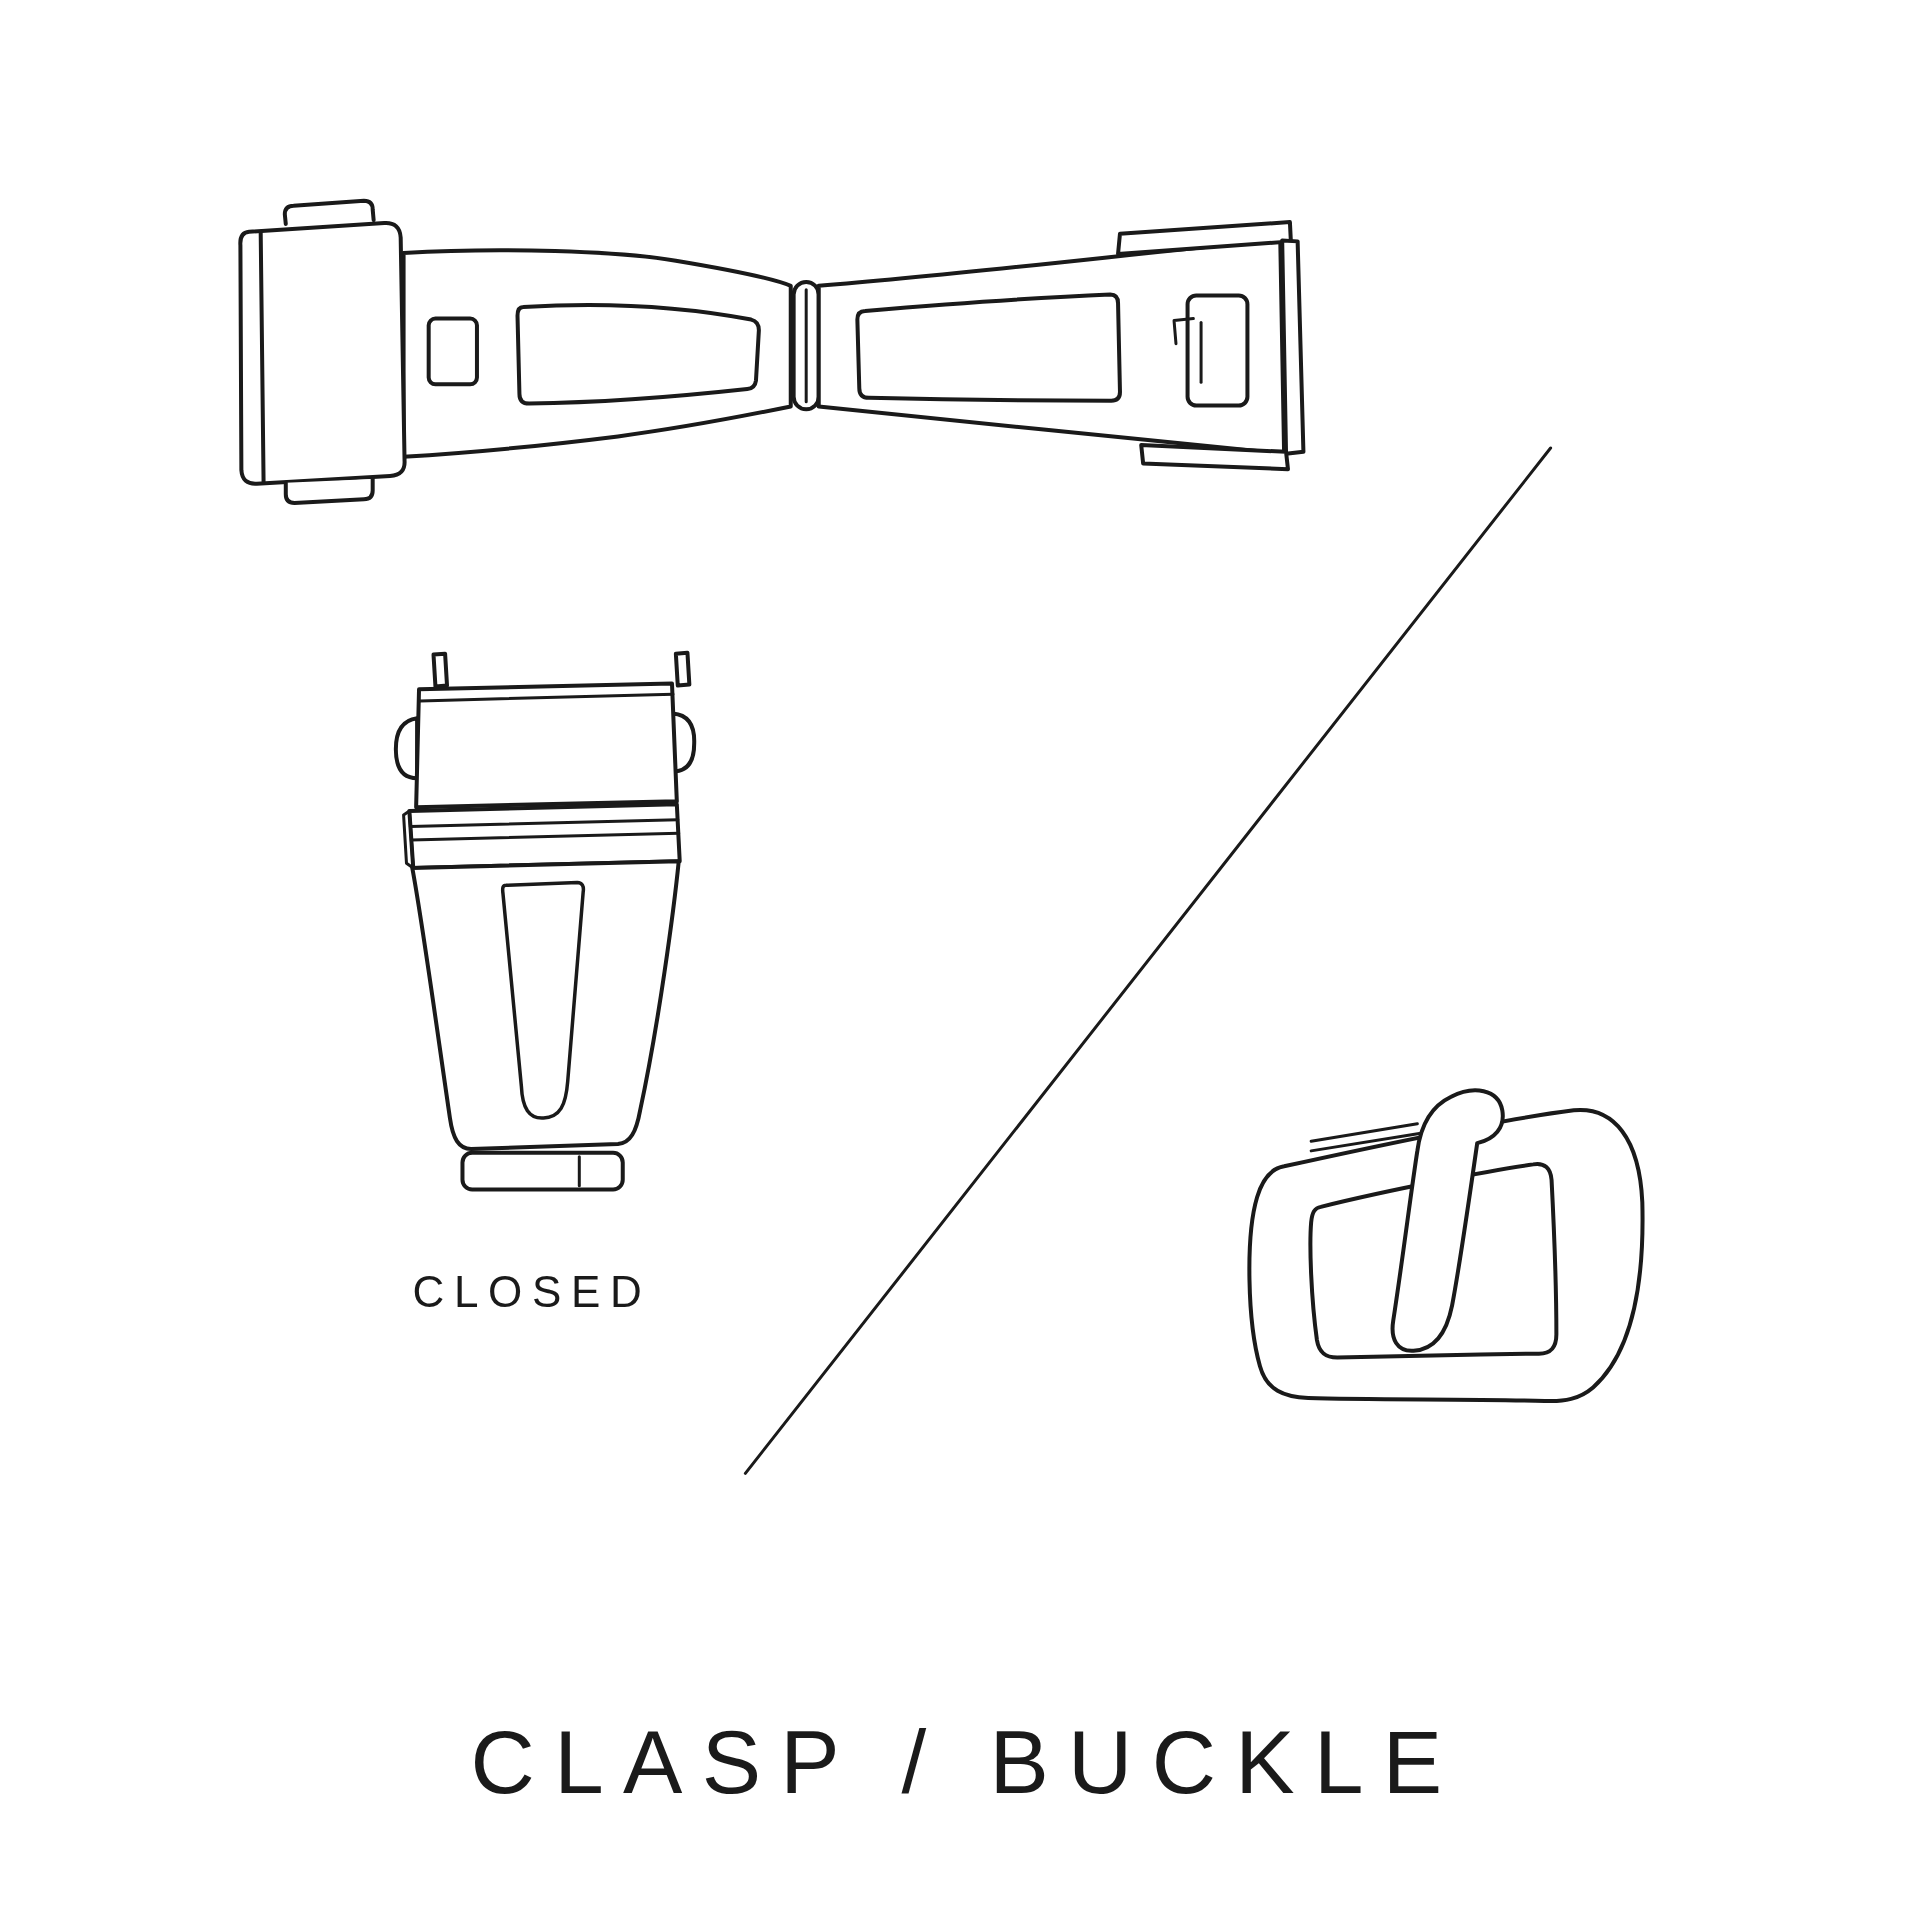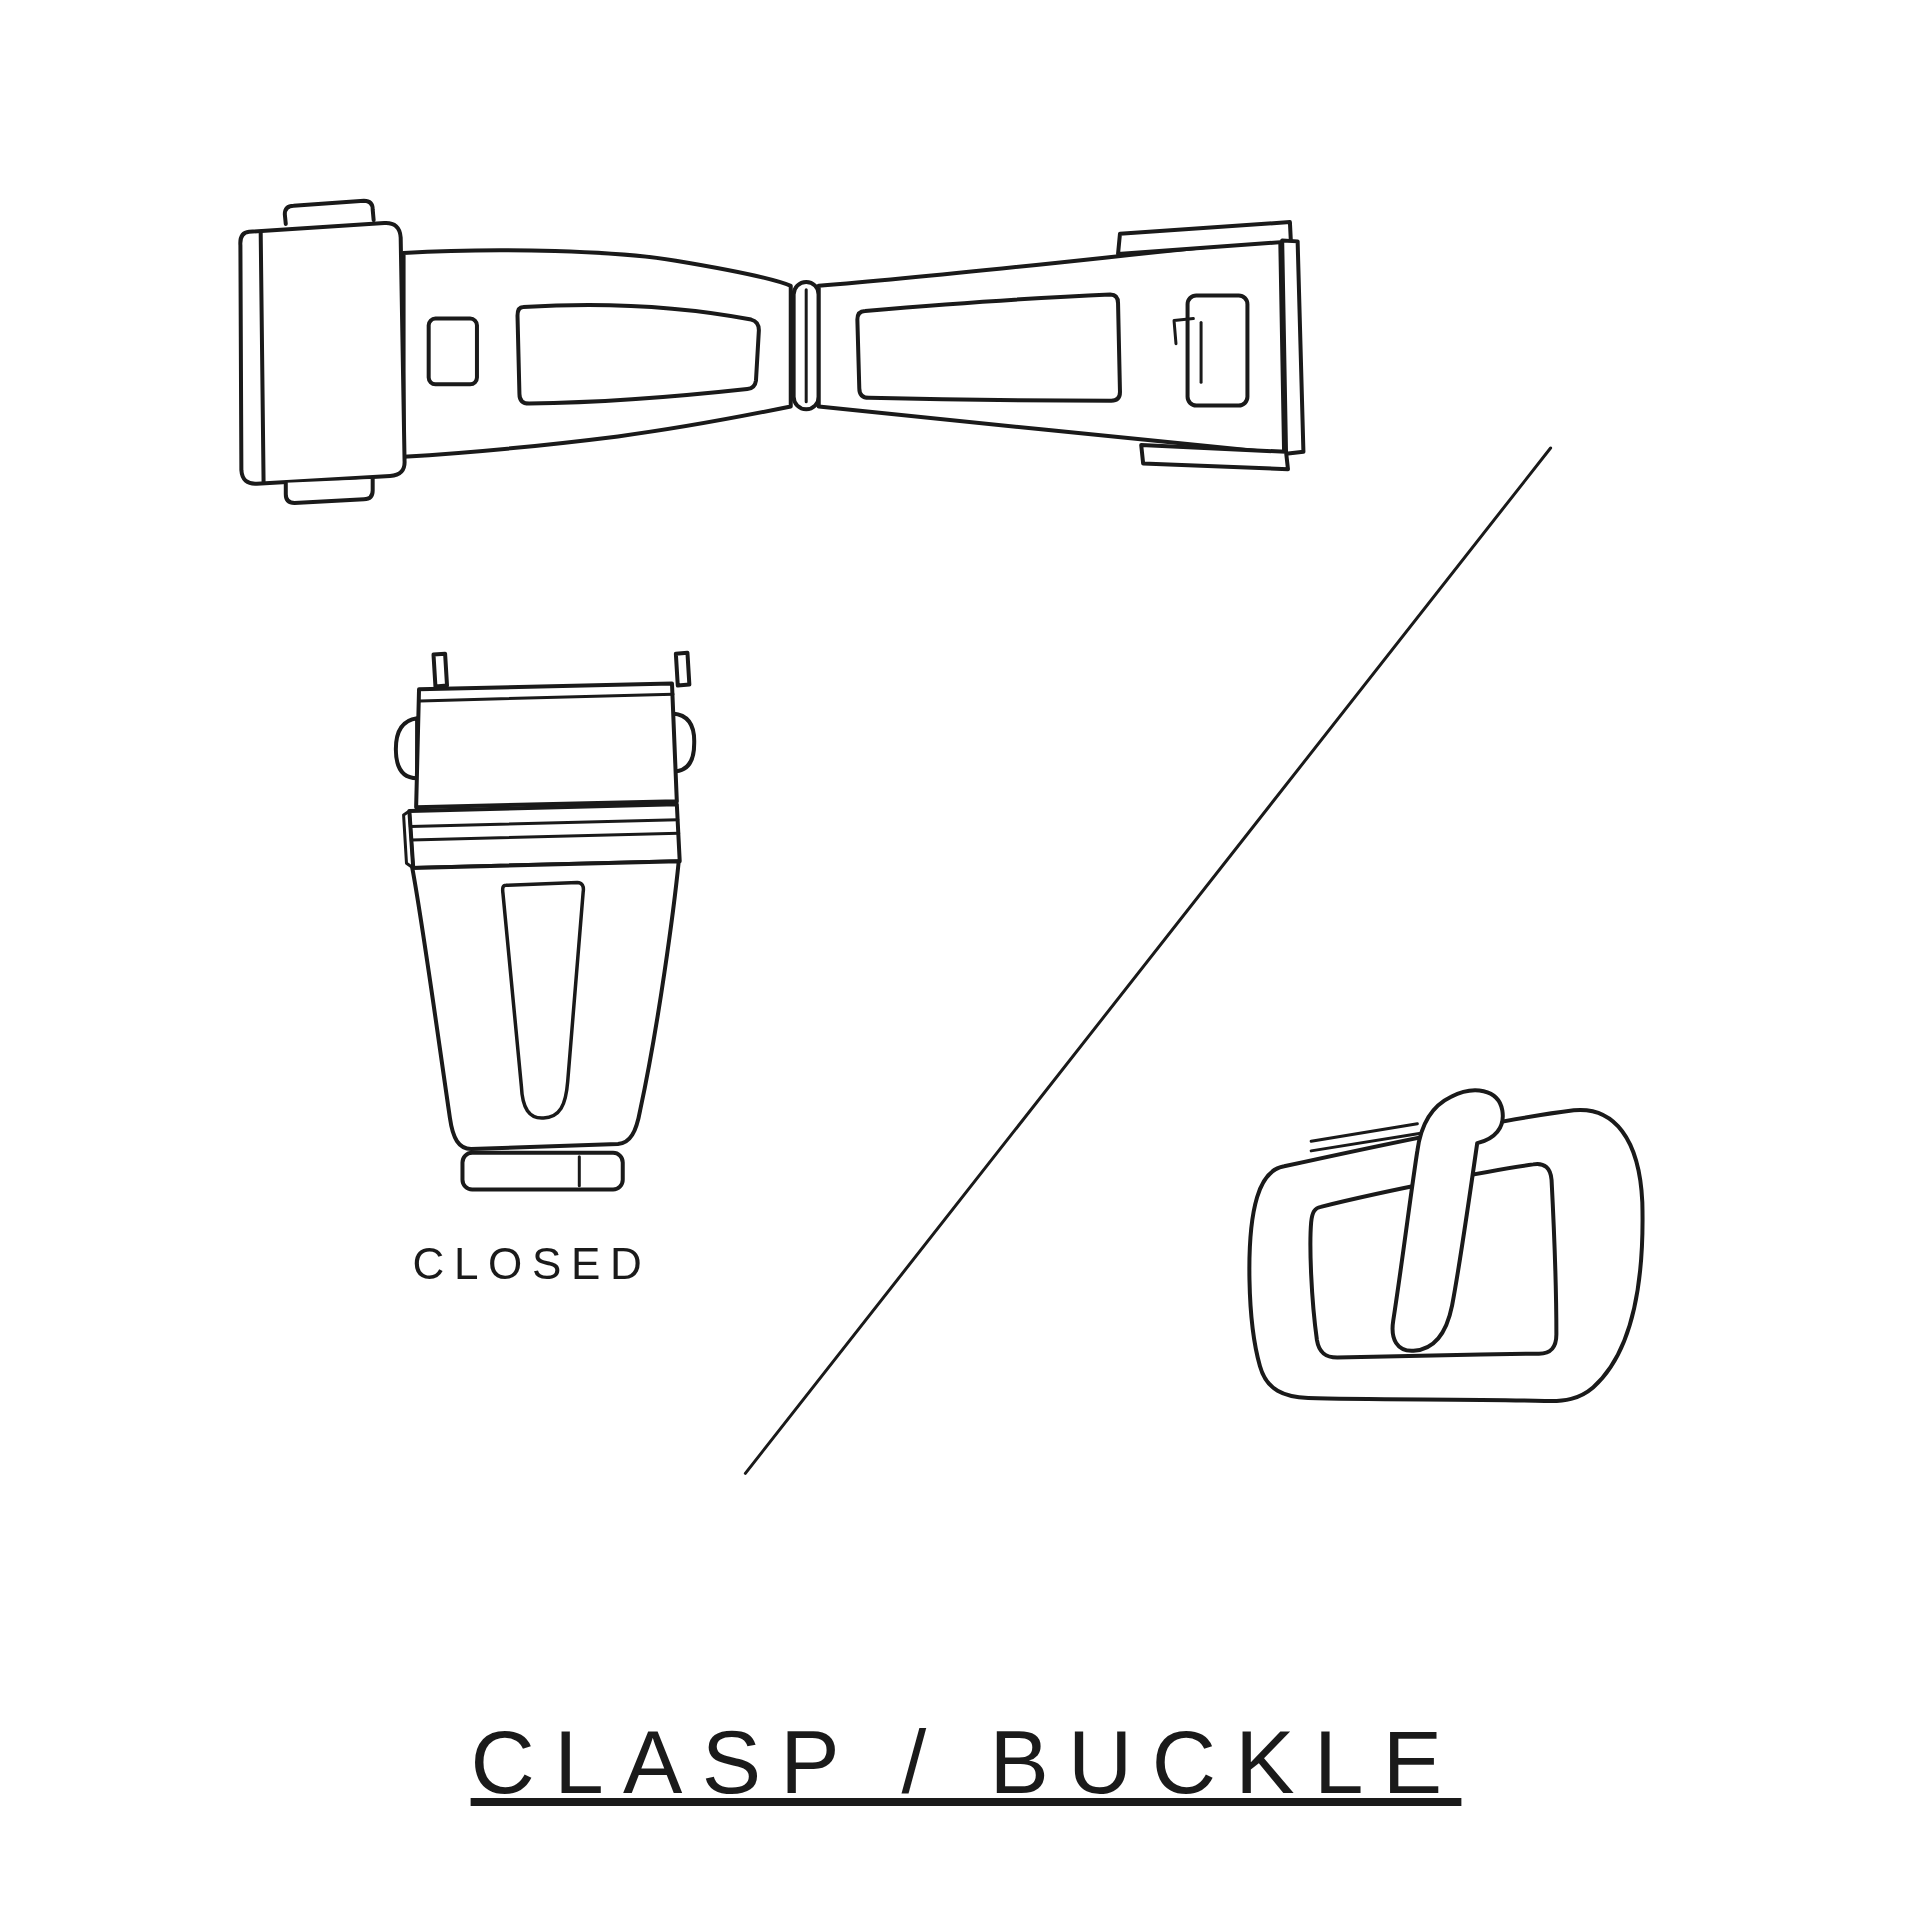--- a/index.html
+++ b/index.html
@@ -30,33 +30,32 @@
     position: absolute;
     transform: translateX(-50%);
     font-size: 44px;
     letter-spacing: 9.7px;
     font-weight: 400;
     color: var(--ink, #1a1a1a);
     white-space: nowrap;
     text-align: center;
   }
   .label-open { left: 804px; top: 510px; }
-  .label-closed { left: 532px; top: 1239px; }
+  .label-closed { left: 532px; top: 1267px; }
   .title {
     position: absolute;
     left: 966px;
     top: 1711px;
     transform: translateX(-50%);
     font-size: 89px;
     letter-spacing: 19.3px;
     font-weight: 400;
     color: var(--ink, #1a1a1a);
     white-space: nowrap;
     text-align: center;
-    text-decoration: underline;
   }
 </style>
 </head>
 <body>
 
 <div class="canvas">
 
   <svg class="art" viewBox="0 0 2000 2000" fill="none" stroke="currentColor" stroke-width="4" stroke-linejoin="round" stroke-linecap="round">
 
     <g>

